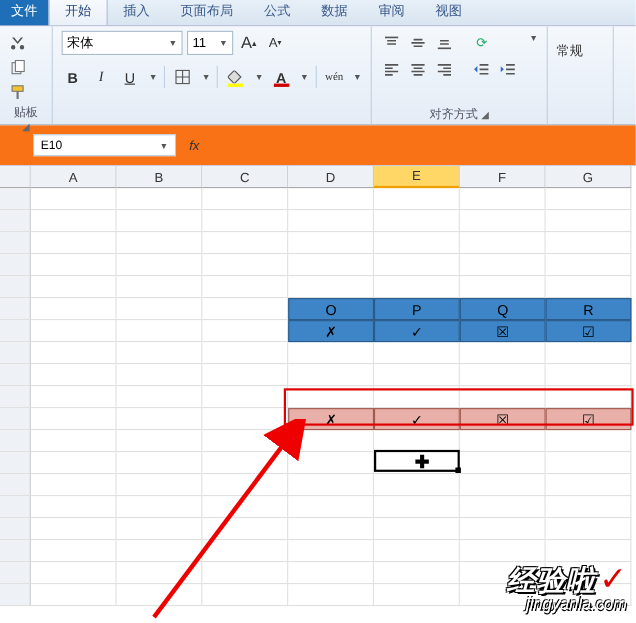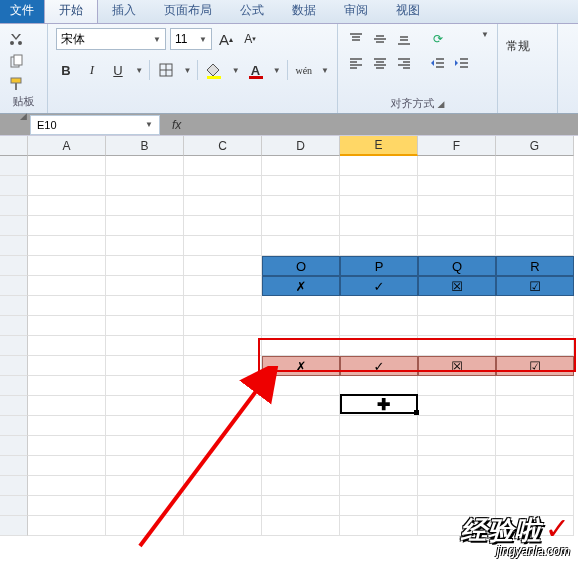--- a/index.html
+++ b/index.html
@@ -39,21 +39,21 @@
     .align-grp { width: 160px; }
     .align-rows { display: flex; flex-direction: column; gap: 6px; padding-top: 2px; }
     .align-row { display: flex; gap: 4px; }
     .align-btn { width: 20px; height: 18px; display: inline-flex; align-items: center; justify-content: center; }
     .align-btn svg { width: 14px; height: 12px; }
     
     .num-grp { width: 60px; padding-top: 14px; }
     .num-label { font-size: 12px; color: #333; }
     
     
-    .fbar { display: flex; align-items: center; height: 22px; border-bottom: 1px solid #ccd; background: #a3a3a3; }
+    .fbar { display: flex; align-items: center; height: 37px; border-bottom: 1px solid #ccd; background: #f97316; }
     .name-box { width: 130px; border: 1px solid #bcd; background: #fff; height: 20px; margin: 0 2px 0 30px; display: flex; align-items: center; padding: 0 6px; font-size: 11px; }
     .fx-area { display: flex; align-items: center; gap: 10px; padding-left: 10px; }
     .fx { font-style: italic; font-size: 12px; color: #333; }
     
     
     .sheet { position: relative; background: #fff; }
     .col-hdr-row { display: flex; height: 20px; }
     .rownum-hdr { width: 28px; border-right: 1px solid #ccc; border-bottom: 1px solid #aaa; background: #eef2f6; }
     .col-hdr { width: 78px; border-right: 1px solid #ccc; border-bottom: 1px solid #aaa; background: #eef2f6; display: flex; align-items: center; justify-content: center; font-size: 12px; color: #333; }
     .col-hdr.sel { background: #ffd766; border-bottom: 2px solid #f0a000; }
@@ -75,21 +75,21 @@
     .active-cell-overlay::after { content:""; position:absolute; right:-3px; bottom:-3px; width:5px; height:5px; background:#000; }
     .cursor-cross { position: absolute; font-size: 16px; font-weight: bold; color: #000; pointer-events: none; }
     
     
     .red-arrow { position: absolute; pointer-events: none; }
     
     
     .watermark { position: absolute; right: 8px; bottom: 8px; text-align: right; pointer-events: none; }
     .wm-main { font-size: 26px; font-weight: 900; color: #fff; text-shadow: 2px 2px 0 #000, -1px -1px 0 #000, 1px -1px 0 #000, -1px 1px 0 #000; letter-spacing: 1px; font-style: italic; }
     .wm-check { color: #d00; font-size: 30px; }
-    .wm-sub { font-size: 12px; color: #fff; text-shadow: 1px 1px 0 #000, -1px -1px 0 #000; font-style: italic; margin-top: -4px; }
+    .wm-sub { font-size: 15px; color: #fff; text-shadow: 1px 1px 0 #000, -1px -1px 0 #000; font-style: italic; margin-top: -4px; }
     
     .dialog-launcher { font-size: 9px; color: #666; text-align: right; }
     
     line.al { stroke: #555; stroke-width: 1.5; }
   </style>
 </head>
 <body>
 
 <div class="ribbon-tabs">
   <div class="file-tab">文件</div>

